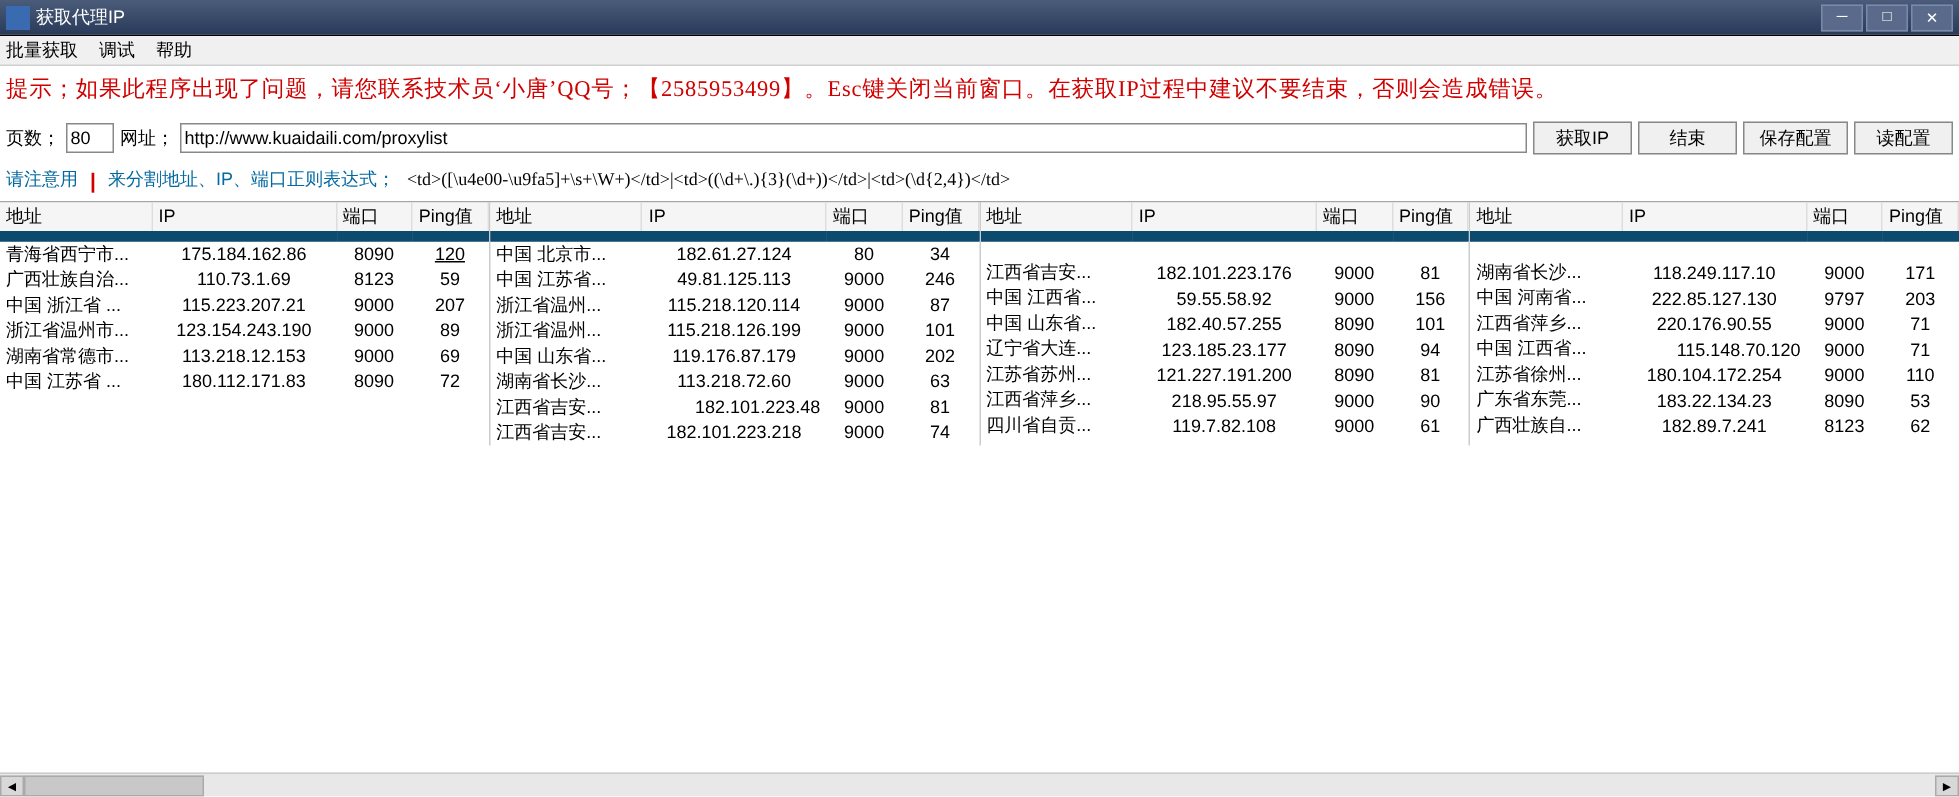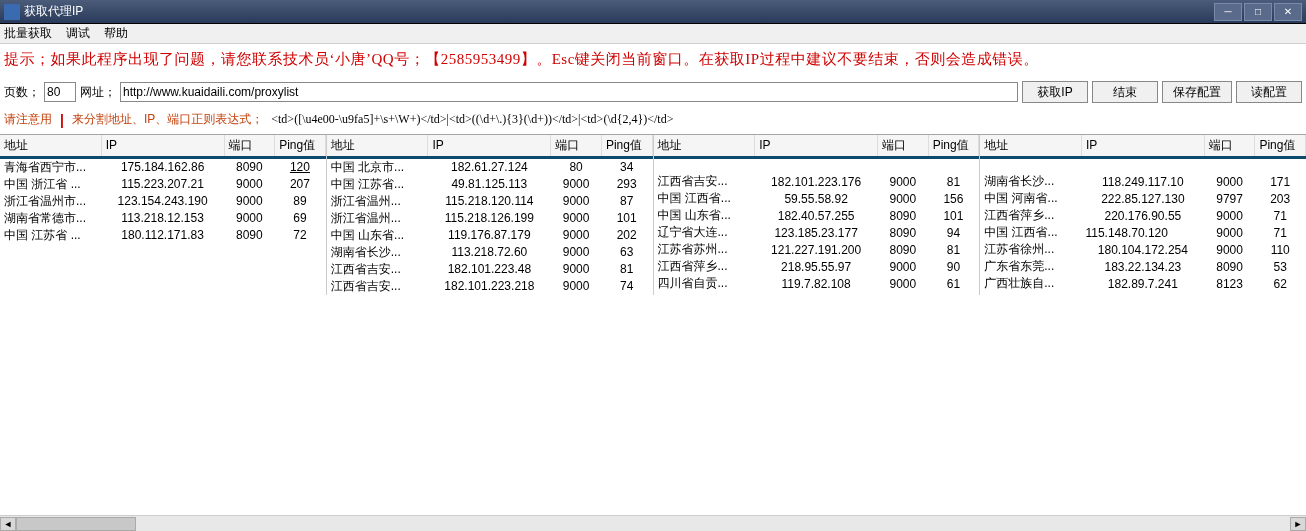--- a/index.html
+++ b/index.html
@@ -11,28 +11,28 @@
 .menubar { background: #f0f0f0; border-bottom: 1px solid #d0d0d0; height: 20px; display: flex; align-items: center; padding-left: 4px; gap: 14px; }
 .menubar span { cursor: default; }
 .hint { background: #fff; padding: 6px 4px 10px 4px; color: #d00000; font-size: 15px; font-family: "SimSun"; border-bottom: 0; letter-spacing: 0.5px; }
 .row1 { display: flex; align-items: center; padding: 2px 4px; gap: 4px; }
 .row1 label { white-space: nowrap; }
 .row1 input[type=text] { border: 1px solid #888; height: 20px; padding: 0 2px; font-family: inherit; font-size: 12px; }
 .pages-input { width: 32px; }
 .url-input { flex: 1; }
 .btn { border: 1px solid #888; background: #f0f0f0; height: 22px; min-width: 66px; padding: 0 10px; font-size: 12px; cursor: default; font-family: inherit; }
 .row2 { display: flex; align-items: center; padding: 6px 4px; gap: 8px; }
-.row2 .red { color: #c2410c; }
+.row2 .red { color: #0369a1; }
 .row2 .sep { color: #d00000; font-weight: bold; font-size: 14px; }
 .regex { flex: 1; font-family: "Consolas","SimSun"; font-size: 12px; }
 .tables { display: flex; border-top: 1px solid #a5a5a5; }
 .tbl { flex: 1; border-right: 1px solid #ccc; }
 .tbl:last-child { border-right: none; }
 .tbl table { width: 100%; border-collapse: collapse; table-layout: fixed; }
-.tbl th { background: #f5f5f5; border-bottom: 3px solid #0c4a6e; border-right: 1px solid #ddd; height: 22px; font-weight: normal; text-align: left; padding: 0 4px; font-size: 12px; }
+.tbl th { background: #f5f5f5; border-bottom: 7px solid #0c4a6e; border-right: 1px solid #ddd; height: 22px; font-weight: normal; text-align: left; padding: 0 4px; font-size: 12px; }
 .tbl td { padding: 0 4px; height: 16px; font-size: 12px; white-space: nowrap; overflow: hidden; text-overflow: clip; }
 .col-addr { width: 28%; text-align: left; }
 .col-ip { width: 34%; text-align: center; }
 .col-port { width: 14%; text-align: center; }
 .col-ping { width: 14%; text-align: center; }
 .scrollbar-bottom { position: absolute; bottom: 0; left: 0; right: 0; height: 16px; background: #e8e8e8; border-top: 1px solid #ccc; }
 .scrollbar-bottom .thumb { position: absolute; left: 16px; width: 120px; height: 14px; top: 1px; background: #c8c8c8; border: 1px solid #aaa; }
 .scrollbar-bottom .arrow { position: absolute; width: 16px; height: 14px; top: 1px; background: #d8d8d8; border: 1px solid #aaa; display:flex; align-items:center; justify-content:center; font-size:9px;}
 </style>
 </head>
@@ -85,20 +85,26 @@
           </tr>
         </thead>
         <tbody>
           <tr>
             <td class="col-addr">青海省西宁市...</td>
             <td class="col-ip" style="text-align: center;">175.184.162.86</td>
             <td class="col-port" style="text-align: center;">8090</td>
             <td class="col-ping" style="text-align: center; text-decoration: underline;">120</td>
           </tr>
           <tr>
+            <td class="col-addr">广西壮族自治...</td>
+            <td class="col-ip" style="text-align: center;">110.73.1.69</td>
+            <td class="col-port" style="text-align: center;">8123</td>
+            <td class="col-ping" style="text-align: center;">59</td>
+          </tr>
+          <tr>
             <td class="col-addr">中国 浙江省 ...</td>
             <td class="col-ip" style="text-align: center;">115.223.207.21</td>
             <td class="col-port" style="text-align: center;">9000</td>
             <td class="col-ping" style="text-align: center;">207</td>
           </tr>
           <tr>
             <td class="col-addr">浙江省温州市...</td>
             <td class="col-ip" style="text-align: center;">123.154.243.190</td>
             <td class="col-port" style="text-align: center;">9000</td>
             <td class="col-ping" style="text-align: center;">89</td>
@@ -132,21 +138,21 @@
           <tr>
             <td class="col-addr">中国 北京市...</td>
             <td class="col-ip" style="text-align: center;">182.61.27.124</td>
             <td class="col-port" style="text-align: center;">80</td>
             <td class="col-ping" style="text-align: center;">34</td>
           </tr>
           <tr>
             <td class="col-addr">中国 江苏省...</td>
             <td class="col-ip" style="text-align: center;">49.81.125.113</td>
             <td class="col-port" style="text-align: center;">9000</td>
-            <td class="col-ping" style="text-align: center;">293</td>
+            <td class="col-ping" style="text-align: center;">246</td>
           </tr>
           <tr>
             <td class="col-addr">浙江省温州...</td>
             <td class="col-ip" style="text-align: center;">115.218.120.114</td>
             <td class="col-port" style="text-align: center;">9000</td>
             <td class="col-ping" style="text-align: center;">87</td>
           </tr>
           <tr>
             <td class="col-addr">浙江省温州...</td>
             <td class="col-ip" style="text-align: center;">115.218.126.199</td>
@@ -160,21 +166,21 @@
             <td class="col-ping" style="text-align: center;">202</td>
           </tr>
           <tr>
             <td class="col-addr">湖南省长沙...</td>
             <td class="col-ip" style="text-align: center;">113.218.72.60</td>
             <td class="col-port" style="text-align: center;">9000</td>
             <td class="col-ping" style="text-align: center;">63</td>
           </tr>
           <tr>
             <td class="col-addr">江西省吉安...</td>
-            <td class="col-ip" style="text-align: center;">182.101.223.48</td>
+            <td class="col-ip" style="text-align: right;">182.101.223.48</td>
             <td class="col-port" style="text-align: center;">9000</td>
             <td class="col-ping" style="text-align: center;">81</td>
           </tr>
           <tr>
             <td class="col-addr">江西省吉安...</td>
             <td class="col-ip" style="text-align: center;">182.101.223.218</td>
             <td class="col-port" style="text-align: center;">9000</td>
             <td class="col-ping" style="text-align: center;">74</td>
           </tr>
         </tbody>
@@ -272,21 +278,21 @@
             <td class="col-ping" style="text-align: center;">203</td>
           </tr>
           <tr>
             <td class="col-addr">江西省萍乡...</td>
             <td class="col-ip" style="text-align: center;">220.176.90.55</td>
             <td class="col-port" style="text-align: center;">9000</td>
             <td class="col-ping" style="text-align: center;">71</td>
           </tr>
           <tr>
             <td class="col-addr">中国 江西省...</td>
-            <td class="col-ip" style="text-align: left;">115.148.70.120</td>
+            <td class="col-ip" style="text-align: right;">115.148.70.120</td>
             <td class="col-port" style="text-align: center;">9000</td>
             <td class="col-ping" style="text-align: center;">71</td>
           </tr>
           <tr>
             <td class="col-addr">江苏省徐州...</td>
             <td class="col-ip" style="text-align: center;">180.104.172.254</td>
             <td class="col-port" style="text-align: center;">9000</td>
             <td class="col-ping" style="text-align: center;">110</td>
           </tr>
           <tr>

